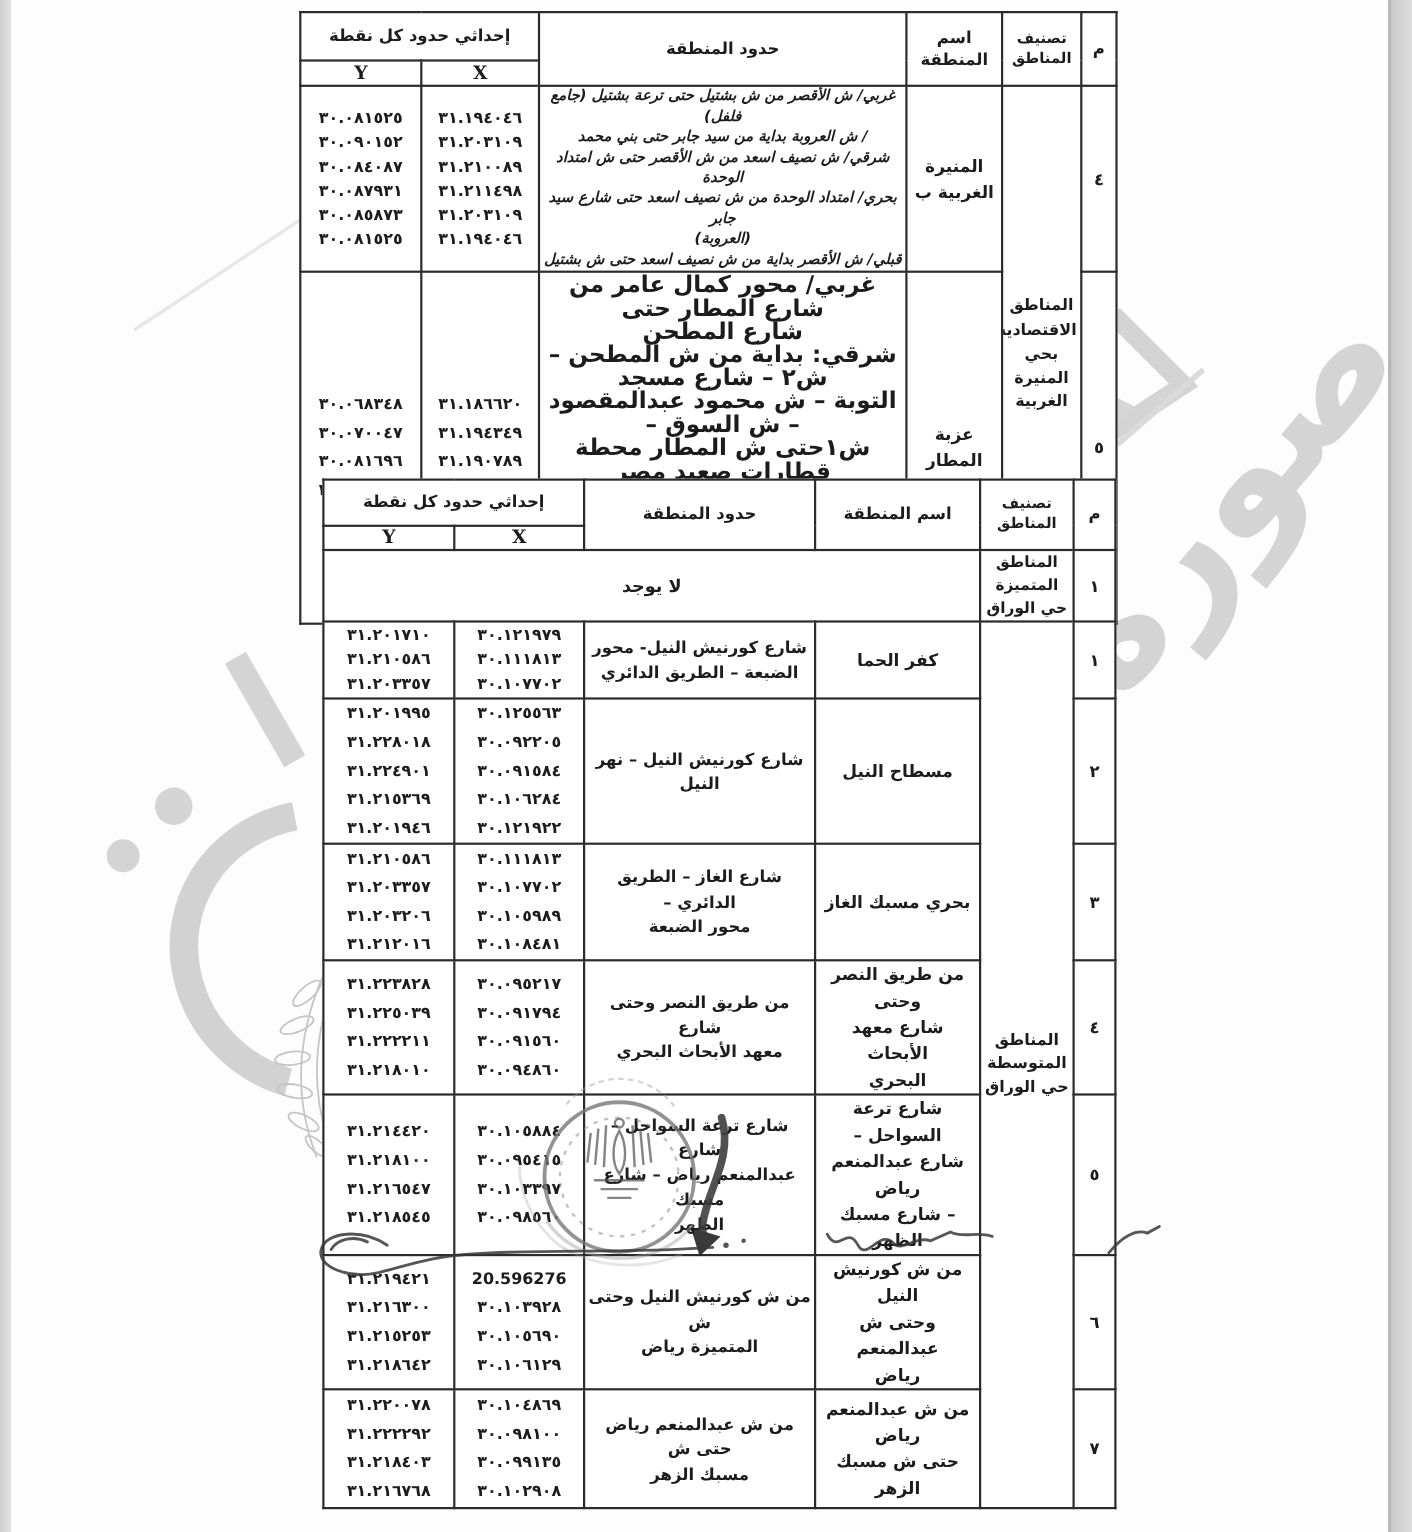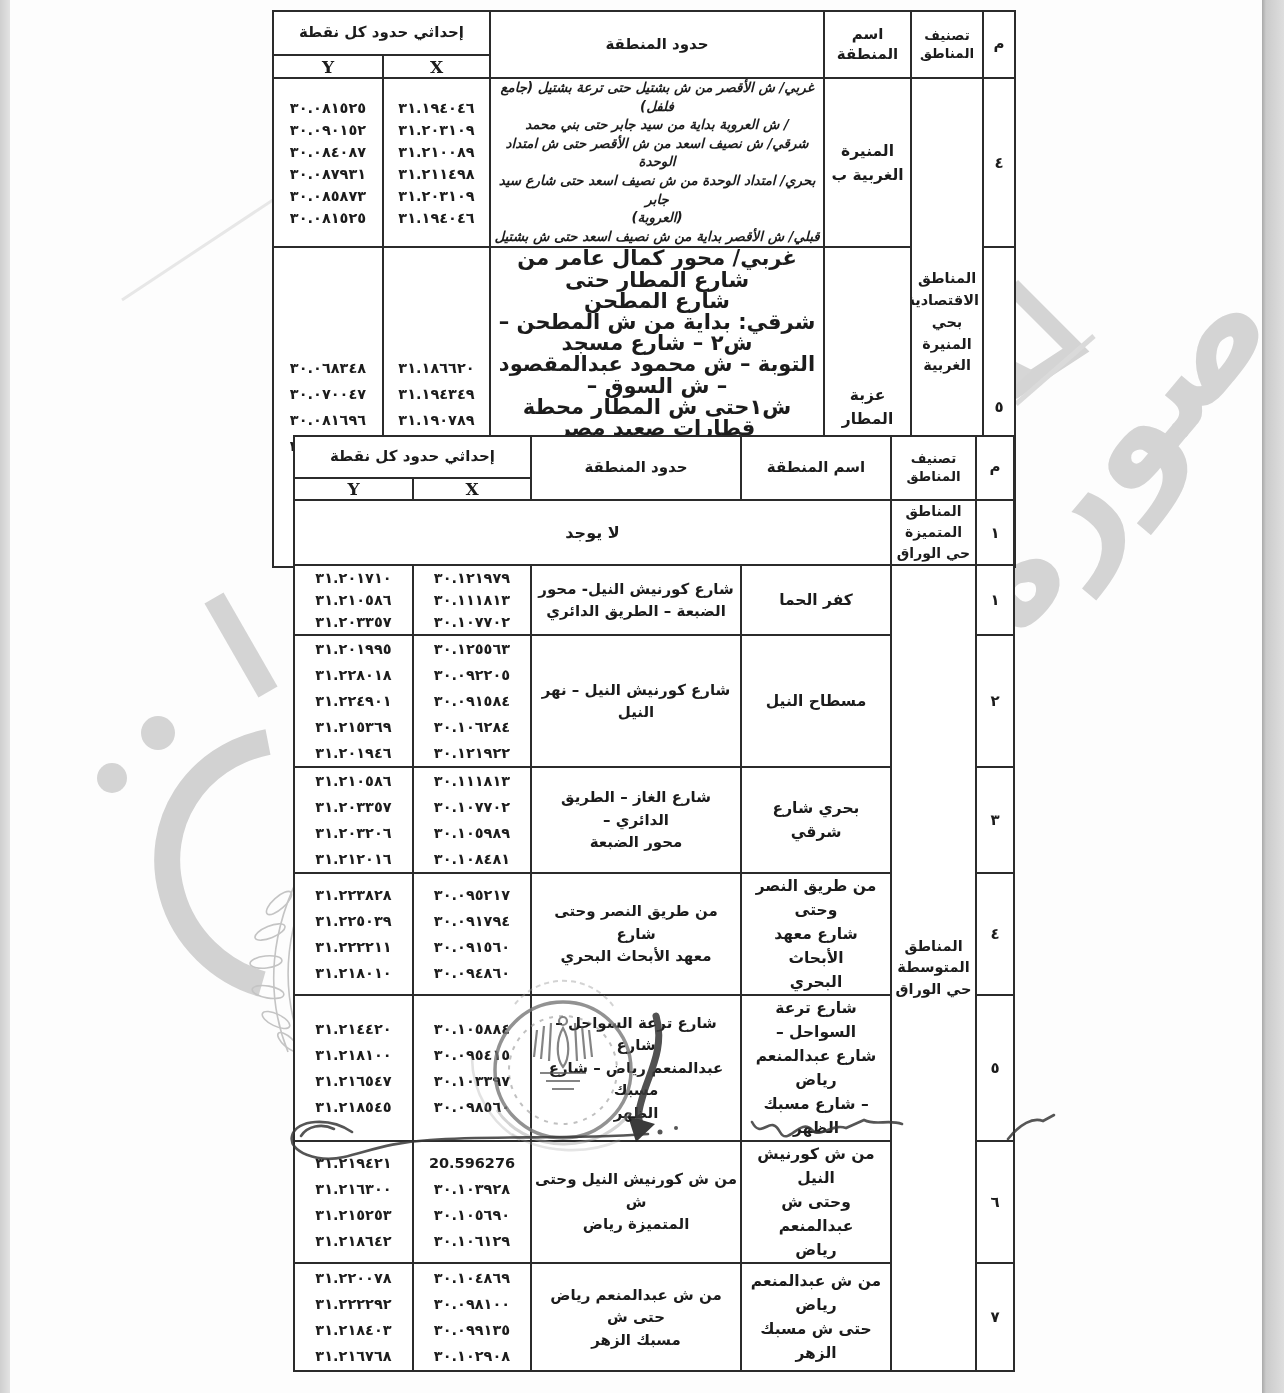--- a/index.html
+++ b/index.html
@@ -208,21 +208,21 @@
 ٣٠.١٠٦٢٨٤
 ٣٠.١٢١٩٢٢</td>
       <td class="coords lh26">٣١.٢٠١٩٩٥
 ٣١.٢٢٨٠١٨
 ٣١.٢٢٤٩٠١
 ٣١.٢١٥٣٦٩
 ٣١.٢٠١٩٤٦</td>
     </tr>
     <tr style="height:82px">
       <td class="mcol">٣</td>
-      <td class="name">بحري شارع شرقي</td>
+      <td class="name">بحري مسبك الغاز</td>
       <td class="bounds">شارع الغاز – الطريق الدائري –
 محور الضبعة</td>
       <td class="coords lh26">٣٠.١١١٨١٣
 ٣٠.١٠٧٧٠٢
 ٣٠.١٠٥٩٨٩
 ٣٠.١٠٨٤٨١</td>
       <td class="coords lh26">٣١.٢١٠٥٨٦
 ٣١.٢٠٣٣٥٧
 ٣١.٢٠٣٢٠٦
 ٣١.٢١٢٠١٦</td>

